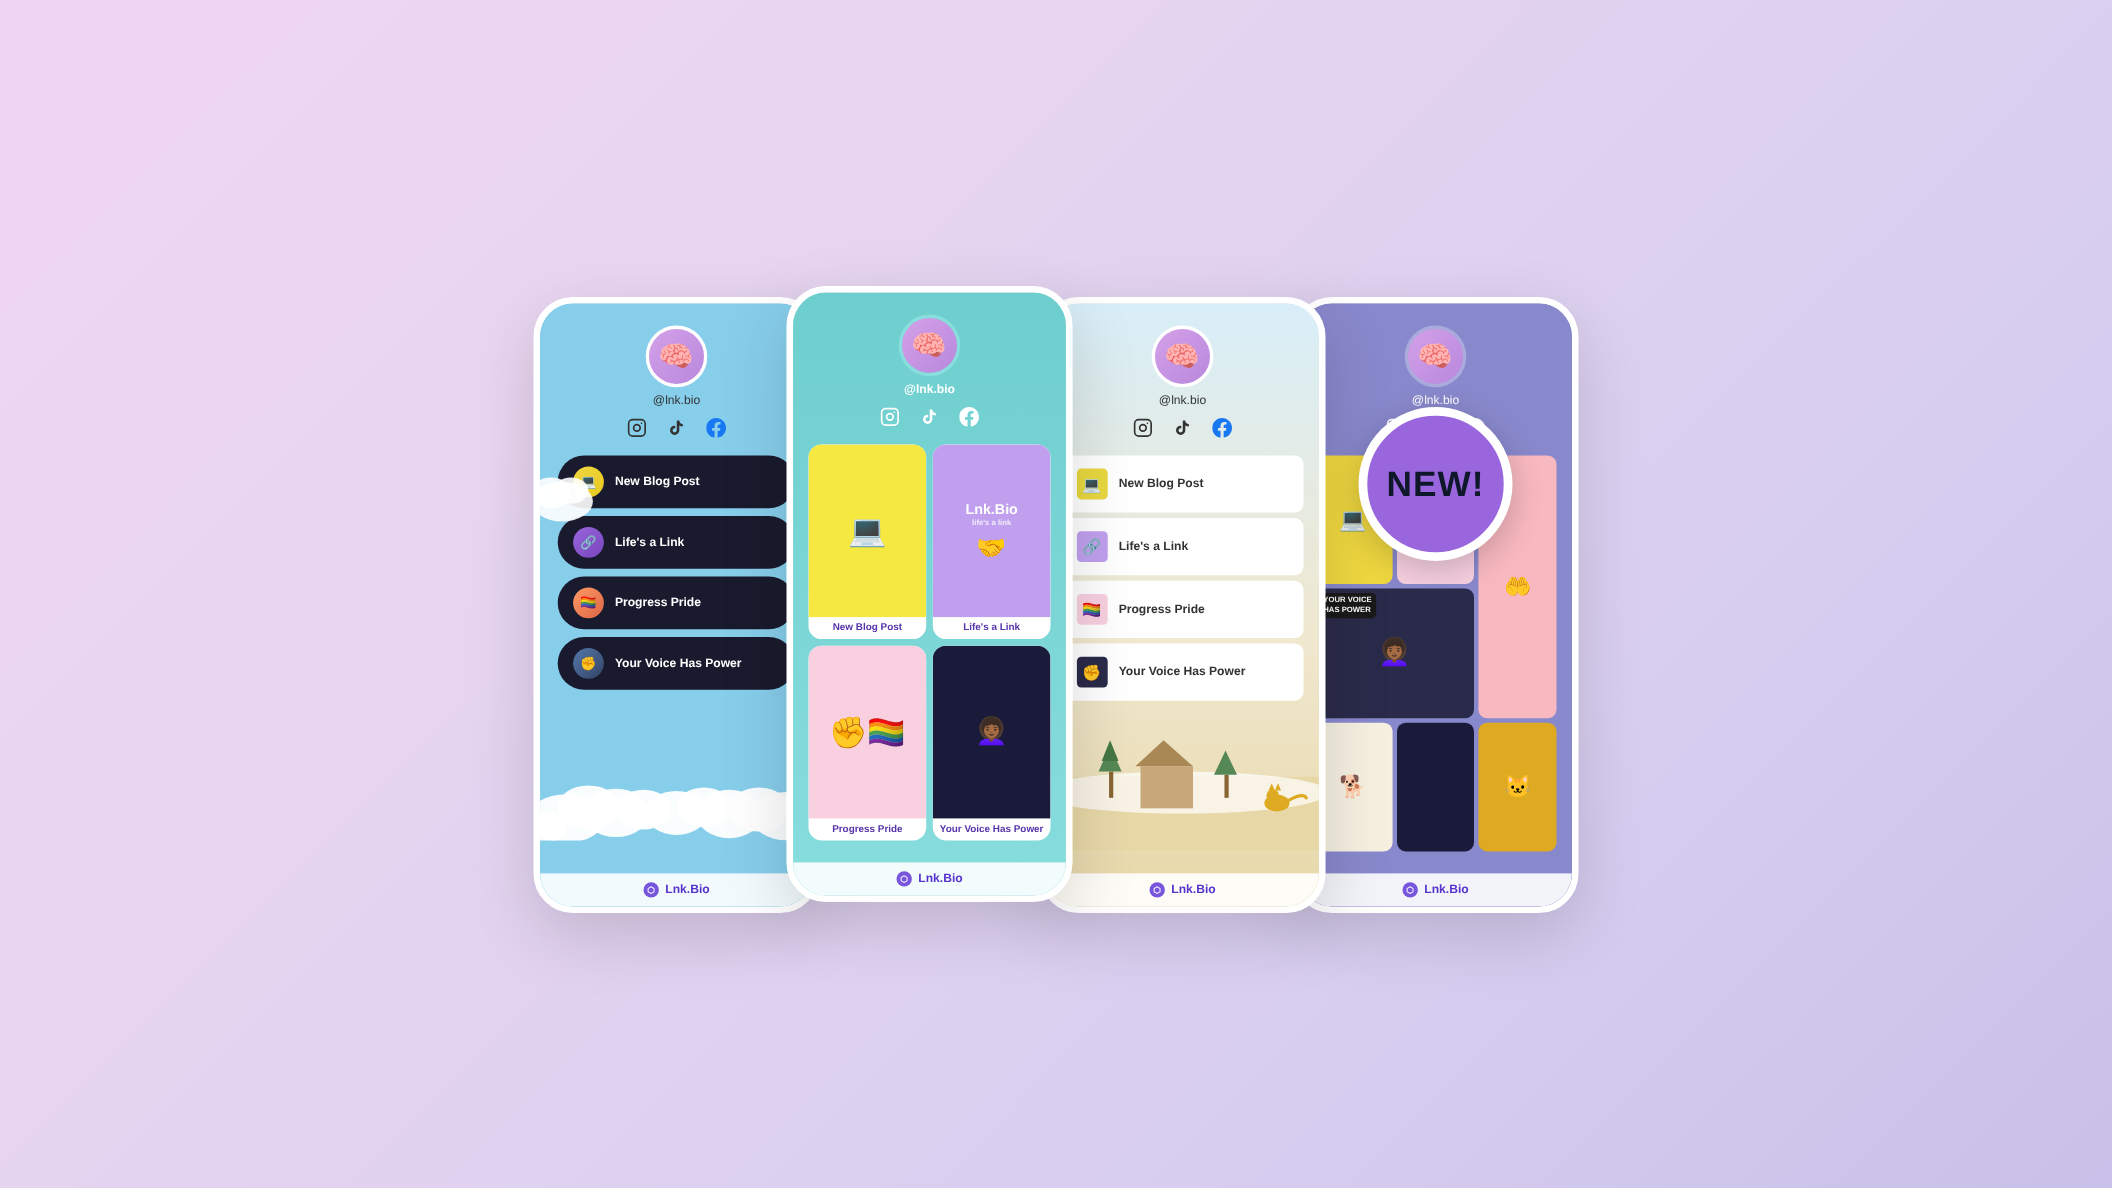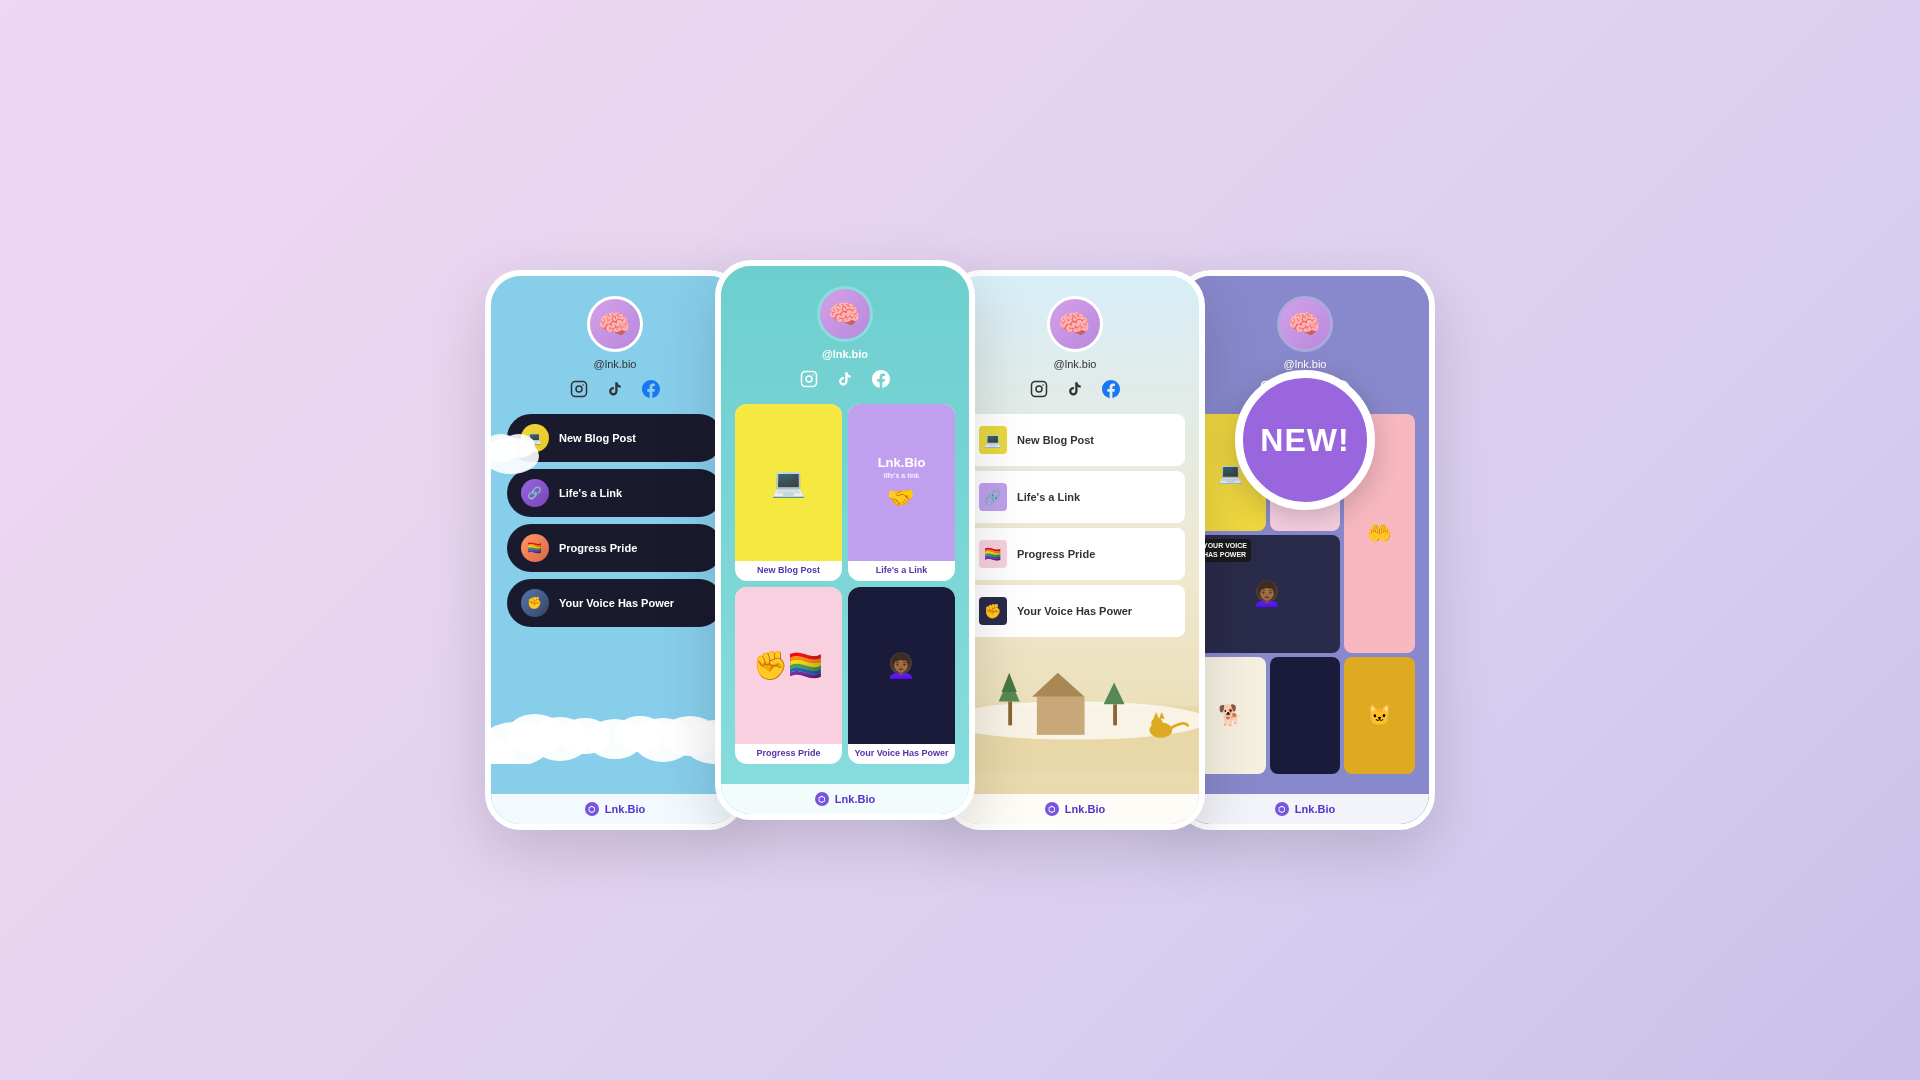--- a/index.html
+++ b/index.html
@@ -227,21 +227,21 @@
       background: #9966dd;
       border: 8px solid white;
       display: flex;
       align-items: center;
       justify-content: center;
       z-index: 10;
       box-shadow: 0 8px 30px rgba(0,0,0,0.2);
     }
 
     .new-badge-text {
-      color: #ffffff;
+      color: #0f172a;
       font-size: 32px;
       font-weight: 900;
       letter-spacing: 1px;
       text-align: center;
     }
   </style>
 </head>
 <body>
 
 <div class="phones-container">

